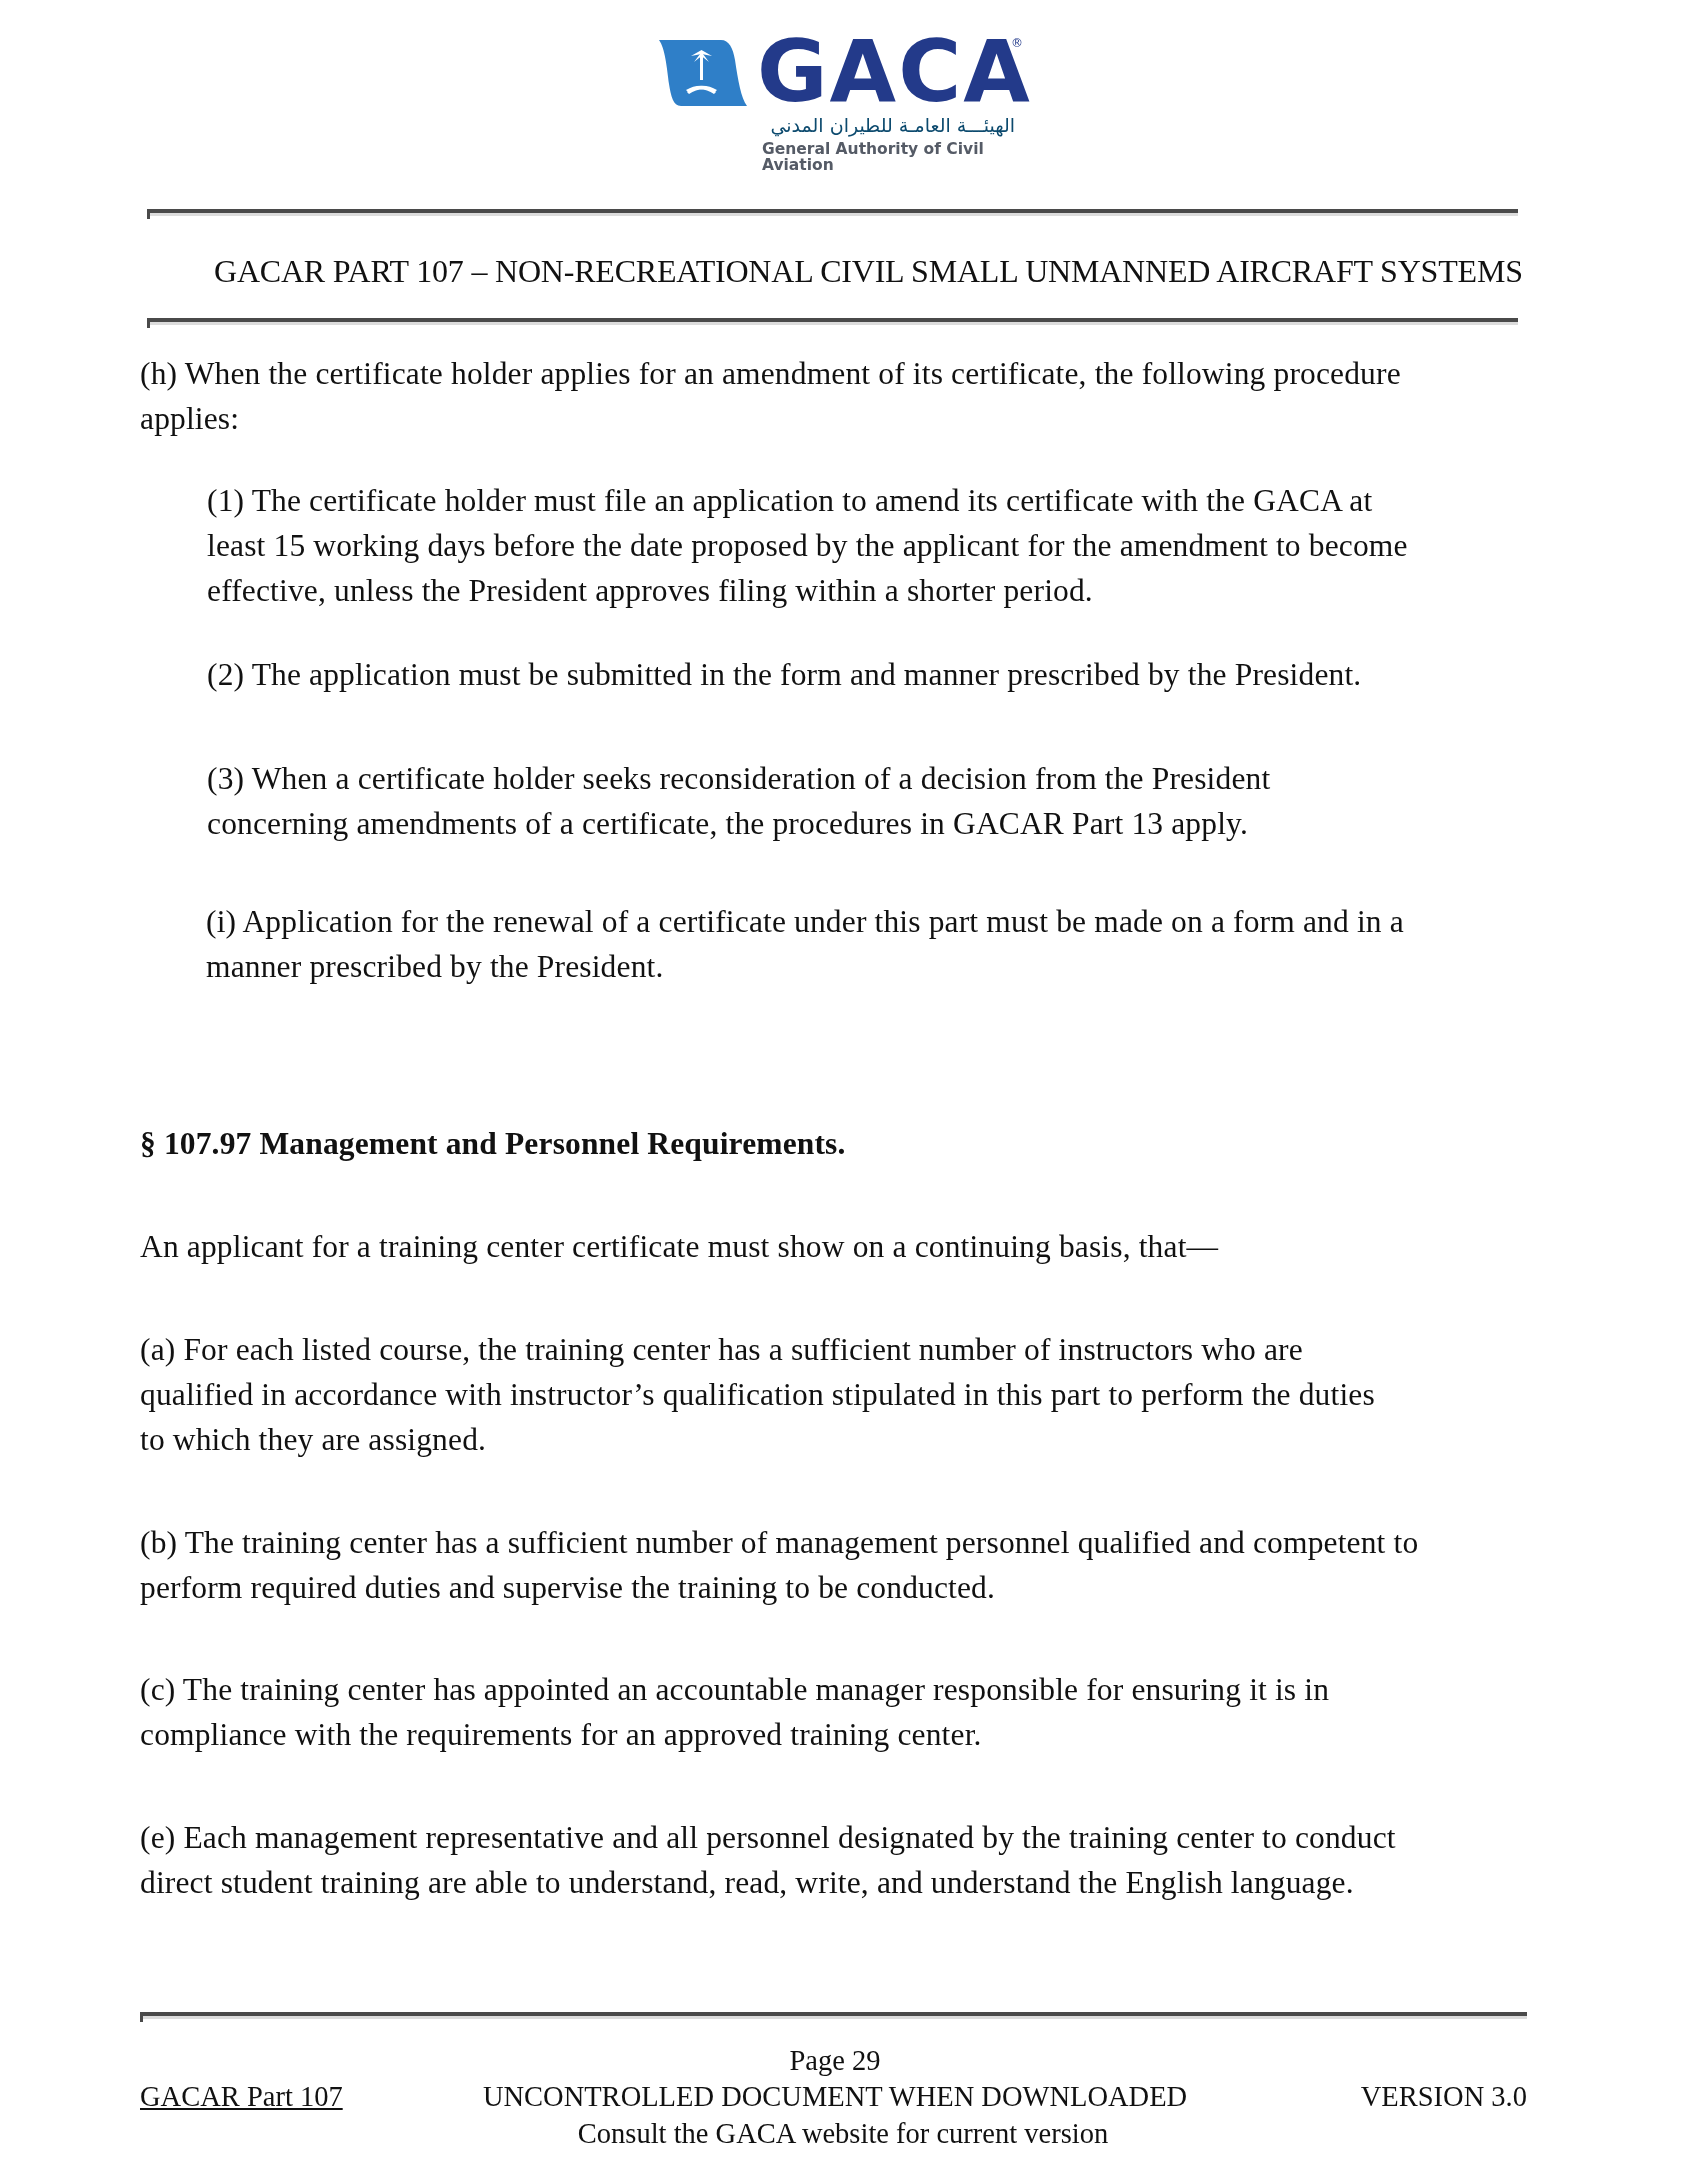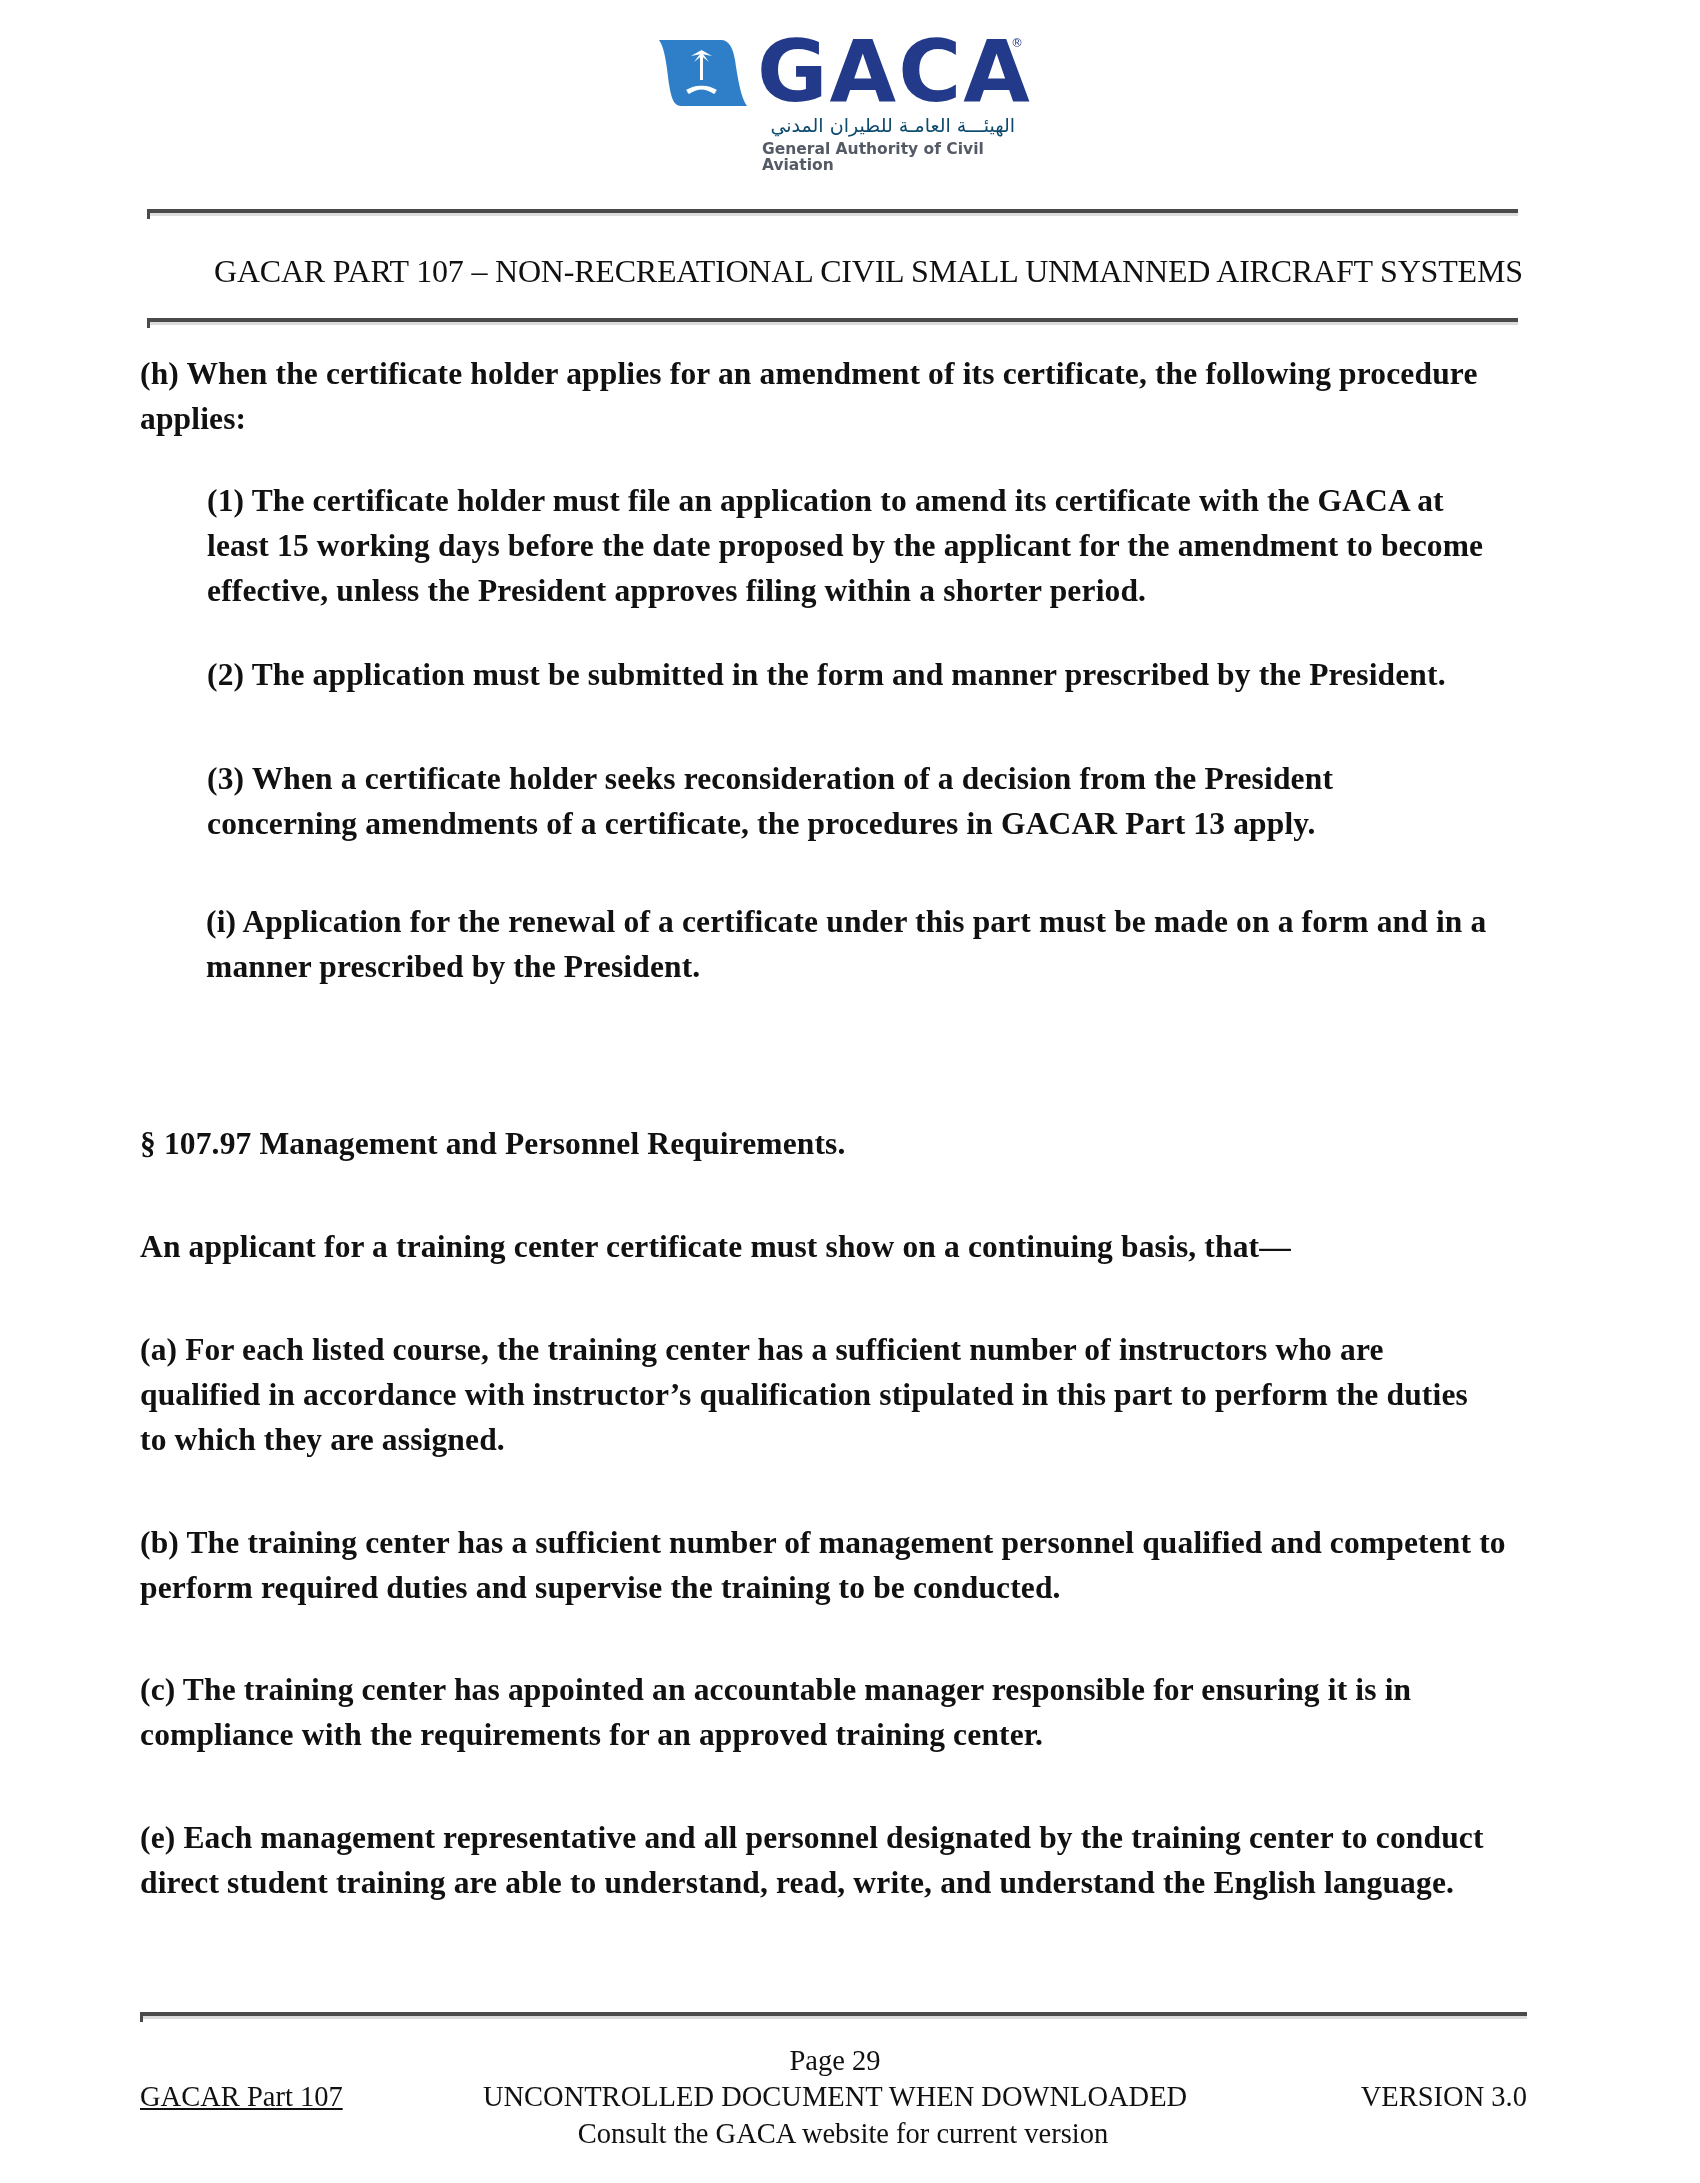--- a/index.html
+++ b/index.html
@@ -32,21 +32,21 @@
       position: absolute; left: 107px; top: 108px;
       font-family: "DejaVu Sans", "Liberation Sans", sans-serif; font-weight: bold;
       font-size: 15.5px; color: #555b66; line-height: 1;
     }
 
     
     .rule { position: absolute; height: 4px; background: #4a4a4a; border-bottom: 3px solid #dcdcdc; }
     .rule::before { content: ""; position: absolute; left: 0; top: 0; width: 3px; height: 10px; background: #4a4a4a; }
 
     .hdr-title { font-size: 32px; letter-spacing: -0.2px; }
-    .p { font-size: 31.5px; letter-spacing: 0.15px; font-weight: bold; }
+    .p { font-size: 31.5px; letter-spacing: 0.15px; }
     .bold { font-weight: bold; }
     .foot { font-size: 28.5px; }
   </style>
 </head>
 <body>
 
 <div class="logo">
   <svg class="logo-flag" viewBox="0 0 88 70">
     <path d="M0,2 L62,2 C70,2 74,10 76,22 C79,42 82,60 88,68 L22,68 C14,68 12,58 10,46 C8,30 6,10 0,2 Z" fill="#2f7fc8"></path>
     <g fill="#ffffff">

